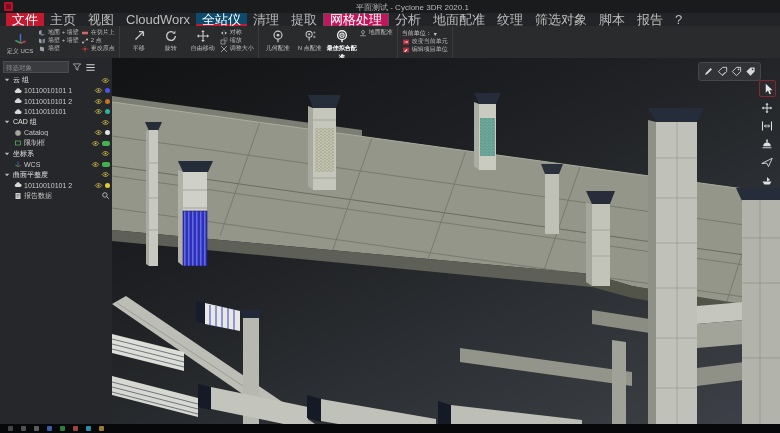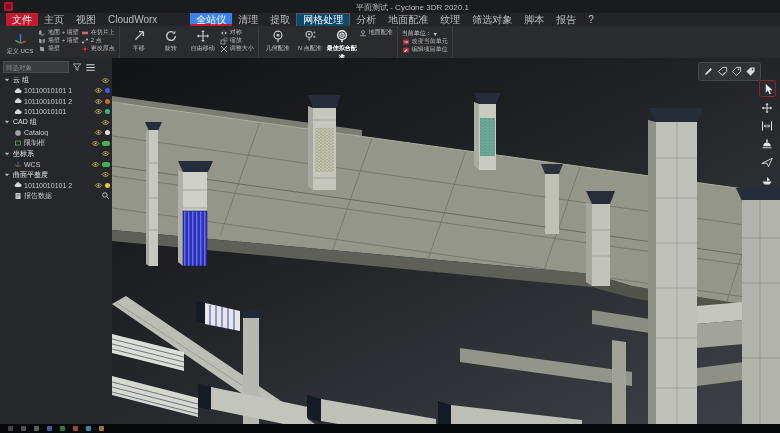--- a/index.html
+++ b/index.html
@@ -5,24 +5,24 @@
   html,body{margin:0;padding:0;background:#000;}
   #app{position:relative;width:780px;height:433px;overflow:hidden;background:#2a2b2d;
        font-family:"Liberation Sans",sans-serif;-webkit-user-select:none;user-select:none;cursor:default;}
   
   .titlebar{position:absolute;top:0;left:0;right:0;height:13px;background:#1a1b1d;}
   .app-logo{position:absolute;left:4px;top:2px;width:9px;height:9px;background:#b5122b;border-radius:1px;}
   .app-logo:after{content:"";position:absolute;left:2px;top:2px;width:5px;height:5px;background:#7d0c1e;}
   .wtitle{position:absolute;left:356px;top:2px;font-size:8px;color:#b9b9b9;white-space:nowrap;}
   
   .tabbar{position:absolute;top:13px;left:0;right:0;height:13px;background:#232427;display:flex;align-items:stretch;padding-left:6px;}
-  .tab{font-size:10px;color:#bdbdbd;padding:0 6px;display:flex;align-items:center;white-space:nowrap;}
+  .tab{font-size:13px;color:#bdbdbd;padding:0 6px;display:flex;align-items:center;white-space:nowrap;}
   .tab.file{background:#c41a30;color:#fff;}
-  .tab.active{color:#fff;background:#3b82f6;box-shadow:inset 0 -2px 0 #c41a30;margin-left:27px;}
-  .tab.selected{background:#0c4a6e;color:#fff;border:1px solid #55565a;border-bottom:none;}
+  .tab.active{color:#fff;background:#0c4a6e;box-shadow:inset 0 -2px 0 #c41a30;}
+  .tab.selected{background:#be185d;color:#fff;border:1px solid #55565a;border-bottom:none;}
   
   .ribbon{position:absolute;top:26px;left:0;right:0;height:32px;background:#2a2b2d;border-bottom:1px solid #1c1d1f;display:flex;}
   .rgroup{position:relative;height:100%;border-right:1px solid #3a3b3e;display:flex;padding:1px 4px 8px 4px;gap:2px;}
   .glabel{position:absolute;bottom:0px;left:0;right:0;text-align:center;font-size:6px;color:#8b8b8b;}
   .bigbtn{display:flex;flex-direction:column;align-items:center;justify-content:center;width:32px;font-size:6px;color:#c4c4c4;gap:1px;text-align:center;}
   .bigitem{display:flex;flex-direction:column;align-items:center;width:30px;padding-top:2px;font-size:6px;color:#c0c0c0;gap:1px;text-align:center;}
   .bigitem.em{color:#fff;font-weight:bold;}
   .smallcol{display:flex;flex-direction:column;padding-top:2px;gap:1px;}
   .sitem{display:flex;align-items:center;gap:2px;font-size:6px;color:#bcbcbc;height:7px;white-space:nowrap;}
   .uhead{display:flex;align-items:center;font-size:6px;color:#d0d0d0;height:8px;gap:2px;}

